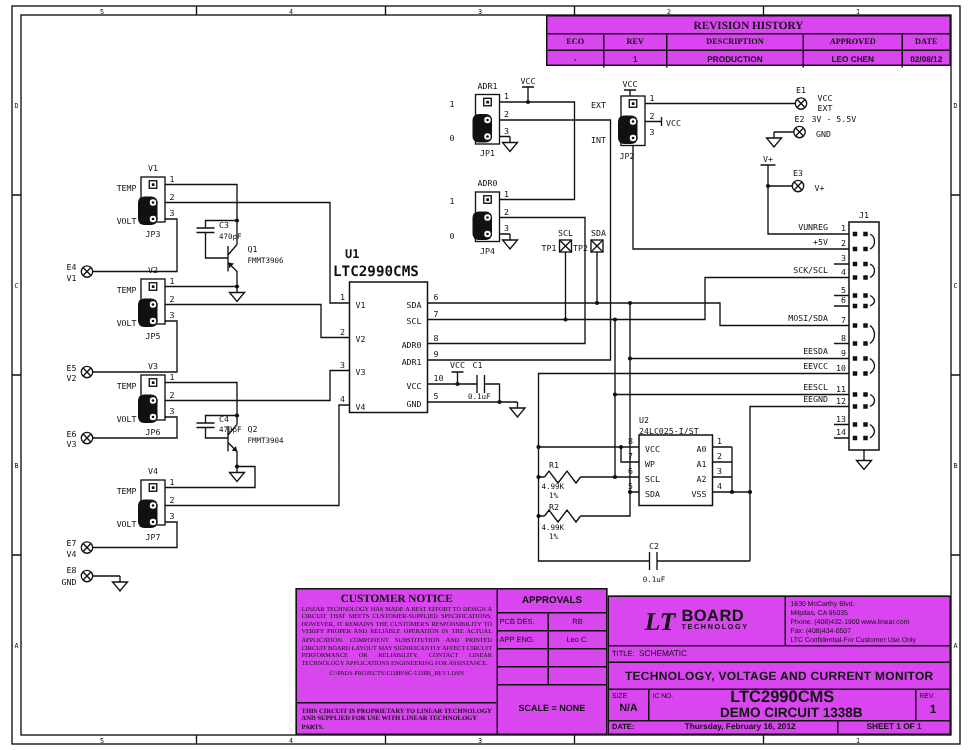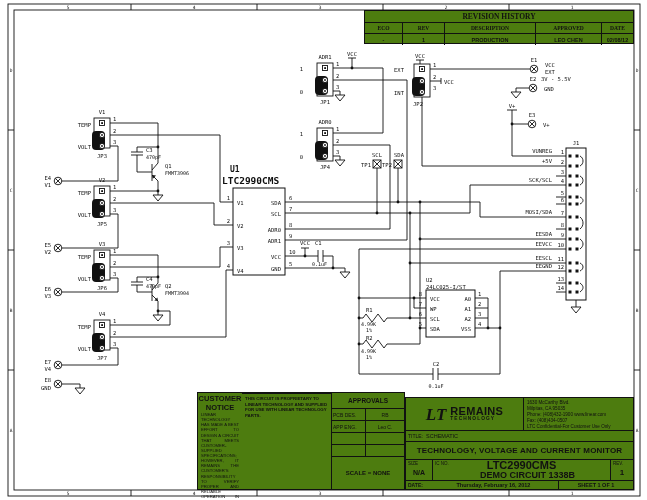--- a/index.html
+++ b/index.html
@@ -3,21 +3,21 @@
 <meta charset="utf-8">
 <style>
   html,body{margin:0;padding:0;background:#ffffff;}
   .sheet{position:relative;width:647px;height:500px;background:#fff;font-family:"Liberation Sans",sans-serif;color:#111;overflow:hidden;}
   svg{position:absolute;left:0;top:0;}
   svg text{font-family:"DejaVu Sans Mono",monospace;font-size:5.5px;fill:#111;}
   svg text.t5{font-size:5px;}
   svg text.t45{font-size:4.5px;}
   svg text.rb{font-size:8px;font-weight:bold;}
   svg text.pb{font-size:9.5px;font-weight:bold;}
-  .blk{position:absolute;box-sizing:border-box;border:1px solid #111;background:#4d7c0f;}
+  .blk{position:absolute;box-sizing:border-box;border:1px solid #111;background:#d946ef;}
   .row{display:flex;box-sizing:border-box;}
   .cell{box-sizing:border-box;border-right:1px solid #111;display:flex;align-items:center;justify-content:center;overflow:hidden;}
   .cell:last-child{border-right:none;}
   .bb{border-bottom:1px solid #111;}
   .rev-title{font-family:"Liberation Serif",serif;font-weight:bold;font-size:7.5px;display:flex;align-items:center;justify-content:center;height:11px;border-bottom:1px solid #111;}
   .rev-h{font-family:"Liberation Serif",serif;font-weight:bold;font-size:5.5px;height:11px;}
   .rev-d{font-weight:bold;font-size:5.5px;height:11px;}
   .tb-addr{font-size:4.6px;line-height:1.3;padding:2px 0 0 3px;}
   .tb-big{font-size:8px;font-weight:bold;letter-spacing:0.2px;}
   .lbl{font-size:4.5px;position:absolute;top:1px;left:2px;}
@@ -467,21 +467,21 @@
   <div class="row">
     <div class="cell rev-d" style="width:38px;">-</div>
     <div class="cell rev-d" style="width:42px;">1</div>
     <div class="cell rev-d" style="width:91px;">PRODUCTION</div>
     <div class="cell rev-d" style="width:66px;">LEO CHEN</div>
     <div class="cell rev-d" style="flex:1;">02/08/12</div>
   </div>
 </div>
 
 <div class="blk" style="left:197px;top:392px;width:208px;height:98px;display:flex;">
-  <div style="width:133px;display:flex;flex-direction:row;box-sizing:border-box;">
+  <div style="width:133px;display:flex;flex-direction:column;box-sizing:border-box;font-family:Liberation Serif, serif;">
     <div style="flex:1;">
       <div style="text-align:center;font-weight:bold;font-size:7.5px;margin-top:1px;">CUSTOMER NOTICE</div>
       <div class="cn-body">LINEAR TECHNOLOGY HAS MADE A BEST EFFORT TO DESIGN A CIRCUIT THAT MEETS CUSTOMER-SUPPLIED SPECIFICATIONS; HOWEVER, IT REMAINS THE CUSTOMER'S RESPONSIBILITY TO VERIFY PROPER AND RELIABLE OPERATION IN THE ACTUAL APPLICATION. COMPONENT SUBSTITUTION AND PRINTED CIRCUIT BOARD LAYOUT MAY SIGNIFICANTLY AFFECT CIRCUIT PERFORMANCE OR RELIABILITY.  CONTACT LINEAR TECHNOLOGY APPLICATIONS ENGINEERING FOR ASSISTANCE.</div>
       <div class="cn-path">C:\PADS PROJECTS\1338B\SC-1338B_REV1.DSN</div>
     </div>
     <div class="cn-prop">THIS CIRCUIT IS PROPRIETARY TO LINEAR TECHNOLOGY AND SUPPLIED FOR USE WITH LINEAR TECHNOLOGY PARTS.</div>
   </div>
   <div style="flex:1;border-left:1px solid #111;display:flex;flex-direction:column;box-sizing:border-box;">
     <div style="height:16px;display:flex;align-items:center;justify-content:center;font-weight:bold;font-size:6.5px;border-bottom:1px solid #111;box-sizing:border-box;">APPROVALS</div>
     <div class="ap-row">
@@ -502,21 +502,21 @@
         </div>
     <div style="flex:1;display:flex;align-items:center;justify-content:center;font-weight:bold;font-size:6px;">SCALE = NONE</div>
   </div>
 </div>
 
 <div class="blk" style="left:405px;top:397px;width:229px;height:93px;display:flex;flex-direction:column;">
   <div class="row bb" style="height:33px;">
     <div class="cell" style="width:118px;gap:4px;">
       <span class="logo-lt">LT</span>
       <span style="display:inline-block;text-align:left;">
-        <span class="logo-n1" style="display:block;">REMAINS</span>
+        <span class="logo-n1" style="display:block;">BOARD</span>
         <span class="logo-n2" style="display:block;">TECHNOLOGY</span>
       </span>
     </div>
     <div class="cell tb-addr" style="flex:1;display:block;">
       <div>1630 McCarthy Blvd.</div>
       <div>Milpitas, CA 95035</div>
       <div>Phone: (408)432-1900   www.linear.com</div>
       <div>Fax: (408)434-0507</div>
       <div>LTC Confidential-For Customer Use Only</div>
     </div>

